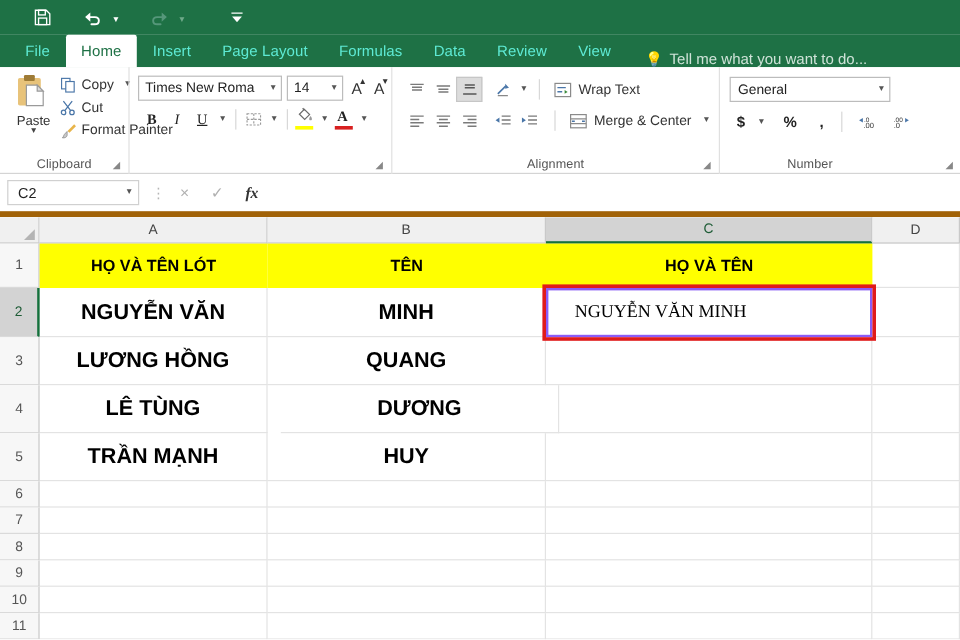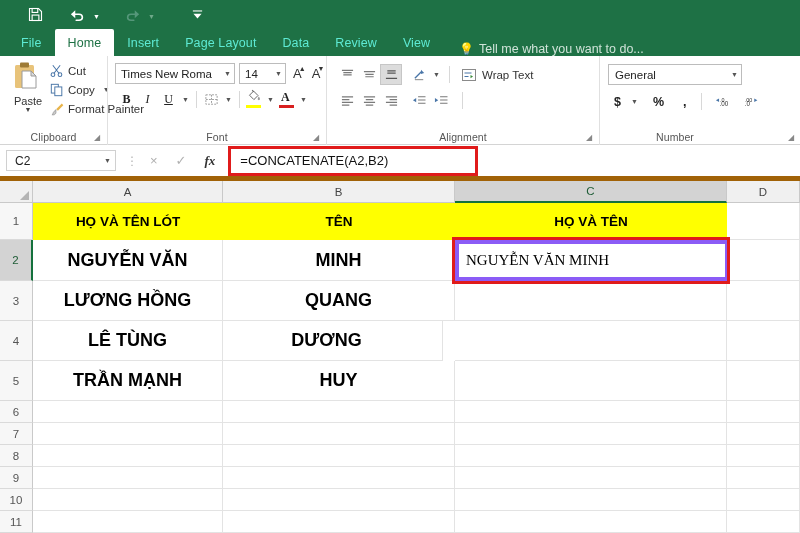--- a/index.html
+++ b/index.html
@@ -209,23 +209,23 @@
     background: #ffff00; display: flex; align-items: center;
     justify-content: center; font-weight: bold; font-size: 13.5px; color: #000;
     border-right: none; border-bottom: none;
   }
   .cell.datacell {
     display: flex; align-items: center; justify-content: center;
     font-weight: bold; font-size: 18px; color: #000;
   }
   .cell.active {
     display: flex; align-items: center; justify-content: flex-start;
-    padding-left: 7px; font-family: "Liberation Serif", serif;
+    padding-left: 22px; font-family: "Liberation Serif", serif;
     font-weight: normal; font-size: 15px; color: #000;
-    border: 4px solid #8b5cf6; border-right-width: 2px;
+    border: 2px solid #8b5cf6; border-right-width: 2px;
   }
   .cell-red-box {
     position: absolute; border: 3px solid #e01b1b; pointer-events: none;
   }
 </style>
 </head>
 <body>
 
 <div id="app">
 
@@ -260,20 +260,21 @@
         <path fill="#fff" d="M2.6 6.2 L11.4 6.2 L7 11.4 Z"></path>
       </svg>
     </div>
   </div>
 
   <div class="tabs-bar">
     <div class="tab">File</div>
     <div class="tab active">Home</div>
     <div class="tab">Insert</div>
     <div class="tab">Page Layout</div>
+    <div class="tab">Formulas</div>
     <div class="tab">Data</div>
     <div class="tab">Review</div>
     <div class="tab">View</div>
     <div class="tellme">
       <span class="bulb">💡</span>
       <span>Tell me what you want to do...</span>
     </div>
   </div>
 
   <div class="ribbon">
@@ -285,33 +286,33 @@
           <rect x="9" y="2.5" width="9" height="5" rx="1" fill="#9e7b36"></rect>
           <path d="M11 11 h9 l5 5 v12 h-14 z" fill="#ffffff" stroke="#9a9a9a" stroke-width="1"></path>
           <path d="M20 11 v5 h5 z" fill="#dcdcdc" stroke="#9a9a9a" stroke-width="1"></path>
         </svg>
         <div class="paste-label">Paste</div>
         <div class="paste-caret">▼</div>
       </div>
       <div class="clip-items">
         <div class="clip-item">
           <svg class="ic" width="14" height="14" viewBox="0 0 16 16">
+            <rect x="1.5" y="1.5" width="8" height="10" fill="#fff" stroke="#4a76a8" stroke-width="1.1"></rect>
+            <rect x="5.5" y="4.5" width="8" height="10" fill="#fff" stroke="#4a76a8" stroke-width="1.1"></rect>
+          </svg>
+          <span>Copy</span>
+          <span class="mini-caret">▼</span>
+        </div>
+        <div class="clip-item">
+          <svg class="ic" width="14" height="14" viewBox="0 0 16 16">
             <circle cx="3.4" cy="12.2" r="2.1" fill="none" stroke="#4a76a8" stroke-width="1.2"></circle>
             <circle cx="11.4" cy="12.2" r="2.1" fill="none" stroke="#4a76a8" stroke-width="1.2"></circle>
             <path d="M4.4 10.8 L11.6 1.4 M10.4 10.8 L3.2 1.4" stroke="#4a76a8" stroke-width="1.2" fill="none"></path>
           </svg>
           <span>Cut</span>
-        </div>
-        <div class="clip-item">
-          <svg class="ic" width="14" height="14" viewBox="0 0 16 16">
-            <rect x="1.5" y="1.5" width="8" height="10" fill="#fff" stroke="#4a76a8" stroke-width="1.1"></rect>
-            <rect x="5.5" y="4.5" width="8" height="10" fill="#fff" stroke="#4a76a8" stroke-width="1.1"></rect>
-          </svg>
-          <span>Copy</span>
-          <span class="mini-caret">▼</span>
         </div>
         <div class="clip-item">
           <svg class="ic" width="14" height="14" viewBox="0 0 16 16">
             <path d="M13.5 1.8 L7.2 8.1 l1.8 1.8 L15.2 3.6 z" fill="#e8b44a"></path>
             <path d="M6.8 8.6 L4.2 11.4 c-1 1-.6 2.6-2 3.2 2.2.6 4.2-.4 4.6-2.2 z" fill="#c9c9c9" stroke="#888" stroke-width=".7"></path>
           </svg>
           <span>Format Painter</span>
         </div>
       </div>
       <div class="glabel">Clipboard</div>
@@ -357,21 +358,20 @@
           </svg>
           <div class="swunder" style="background:#ffff00"></div>
         </div>
         <div class="fbtn" style="font-size:7px;color:#555;width:13px;">▼</div>
         <div class="swbtn">
           <div style="position:absolute;left:4px;top:1px;font-size:12px;color:#222;font-family:'Liberation Serif',serif;font-weight:bold;">A</div>
           <div class="swunder" style="background:#d82020"></div>
         </div>
         <div class="fbtn" style="font-size:7px;color:#555;width:13px;">▼</div>
       </div>
-      <div class="glabel">Font</div>
       <div class="dlauncher">◢</div>
     </div>
 
     <div class="rgroup g-align">
       <div class="arow r1">
         <div class="abtn">
           <svg class="ic" width="15" height="13" viewBox="0 0 16 14">
             <path d="M2 2.5h12 M3.5 5h9 M3.5 7.5h9" stroke="#7a7a7a" stroke-width="1.3"></path>
           </svg>
         </div>
@@ -425,20 +425,29 @@
             <path d="M5 4.2 L1.5 6.6 L5 9z" fill="#4a76a8"></path>
           </svg>
         </div>
         <div class="abtn">
           <svg class="ic" width="16" height="13" viewBox="0 0 16 14">
             <path d="M7 3h8 M7 6.5h8 M7 10h8" stroke="#7a7a7a" stroke-width="1.2"></path>
             <path d="M1.5 4.2 L5 6.6 L1.5 9z" fill="#4a76a8"></path>
           </svg>
         </div>
         <div class="vdiv" style="margin:0 9px 0 10px"></div>
+        <div class="awide">
+          <svg class="ic" width="16" height="14" viewBox="0 0 16 14">
+            <rect x="1.5" y="1.5" width="13" height="11" fill="none" stroke="#8a8a8a" stroke-width="1"></rect>
+            <path d="M1.5 5h13 M1.5 9h13" stroke="#8a8a8a" stroke-width="1"></path>
+            <path d="M5 7 L2.6 7 M11 7 L13.4 7" stroke="#4a76a8" stroke-width="1.2"></path>
+          </svg>
+          <span>Merge &amp; Center</span>
+          <span class="mini-caret">▼</span>
+        </div>
       </div>
       <div class="glabel">Alignment</div>
       <div class="dlauncher">◢</div>
     </div>
 
     <div class="rgroup g-number">
       <div class="numfmt-box">
         <span>General</span>
         <span class="fbox-caret">▼</span>
       </div>
@@ -472,24 +481,20 @@
     <div class="namebox">
       <span>C2</span>
       <span class="fbox-caret">▼</span>
     </div>
     <span class="fb-sep">⋮</span>
     <div class="fb-icons">
       <span class="fb-ic">×</span>
       <span class="fb-ic">✓</span>
       <span class="fb-fx">fx</span>
     </div>
-    <div class="formula-wrap">
-      <div class="formula-red"></div>
-      <div class="formula-text">=CONCATENATE(A2,B2)</div>
-    </div>
   </div>
 
   <div class="grid">
     <div class="corner"></div>
 
     <div class="colhdr" style="left:33px;width:190px">A</div>
     <div class="colhdr" style="left:223px;width:232px">B</div>
     <div class="colhdr sel" style="left:455px;width:272px">C</div>
     <div class="colhdr" style="left:727px;width:73px">D</div>
 
@@ -514,21 +519,21 @@
     <div class="cell datacell" style="left:223px;top:59px;width:232px;height:41px">MINH</div>
     <div class="cell active" style="left:455px;top:59px;width:272px;height:41px">NGUYỄN VĂN MINH</div>
     <div class="cell" style="left:727px;top:59px;width:73px;height:41px"></div>
 
     <div class="cell datacell" style="left:33px;top:100px;width:190px;height:40px">LƯƠNG HỒNG</div>
     <div class="cell datacell" style="left:223px;top:100px;width:232px;height:40px">QUANG</div>
     <div class="cell" style="left:455px;top:100px;width:272px;height:40px"></div>
     <div class="cell" style="left:727px;top:100px;width:73px;height:40px"></div>
 
     <div class="cell datacell" style="left:33px;top:140px;width:190px;height:40px">LÊ TÙNG</div>
-    <div class="cell datacell" style="left:211px;top:140px;width:232px;height:40px">DƯƠNG</div>
+    <div class="cell datacell" style="left:234px;top:140px;width:232px;height:40px">DƯƠNG</div>
     <div class="cell" style="left:455px;top:140px;width:272px;height:40px"></div>
     <div class="cell" style="left:727px;top:140px;width:73px;height:40px"></div>
 
     <div class="cell datacell" style="left:33px;top:180px;width:190px;height:40px">TRẦN MẠNH</div>
     <div class="cell datacell" style="left:223px;top:180px;width:232px;height:40px">HUY</div>
     <div class="cell" style="left:455px;top:180px;width:272px;height:40px"></div>
     <div class="cell" style="left:727px;top:180px;width:73px;height:40px"></div>
 
     <div class="cell" style="left:33px;top:220px;width:190px;height:22px"></div>
     <div class="cell" style="left:223px;top:220px;width:232px;height:22px"></div>

